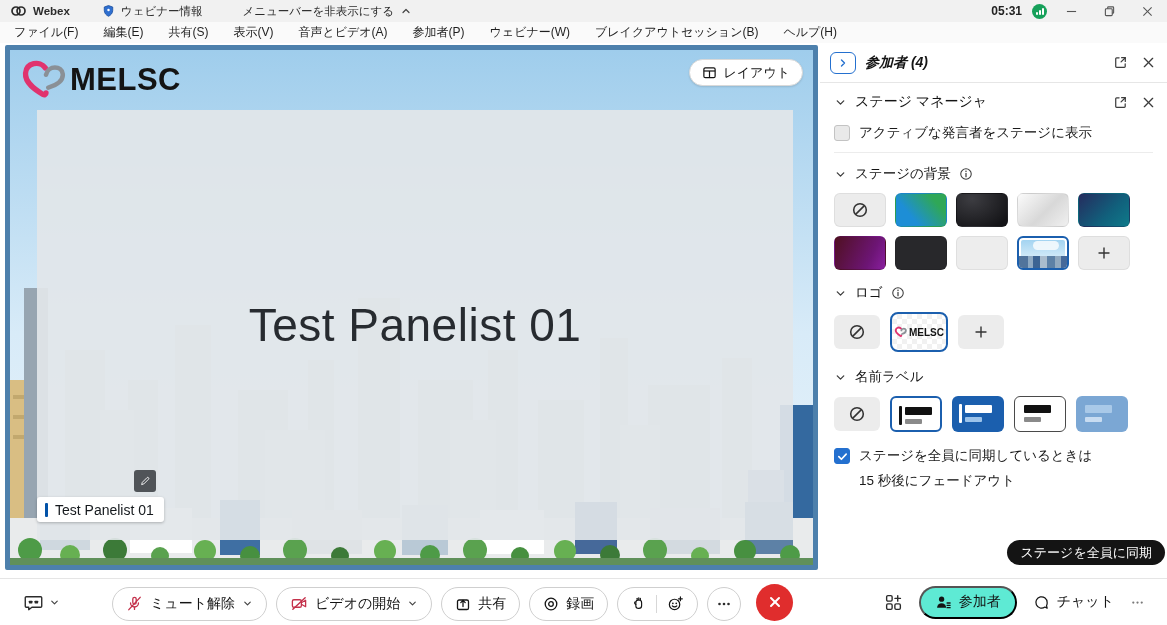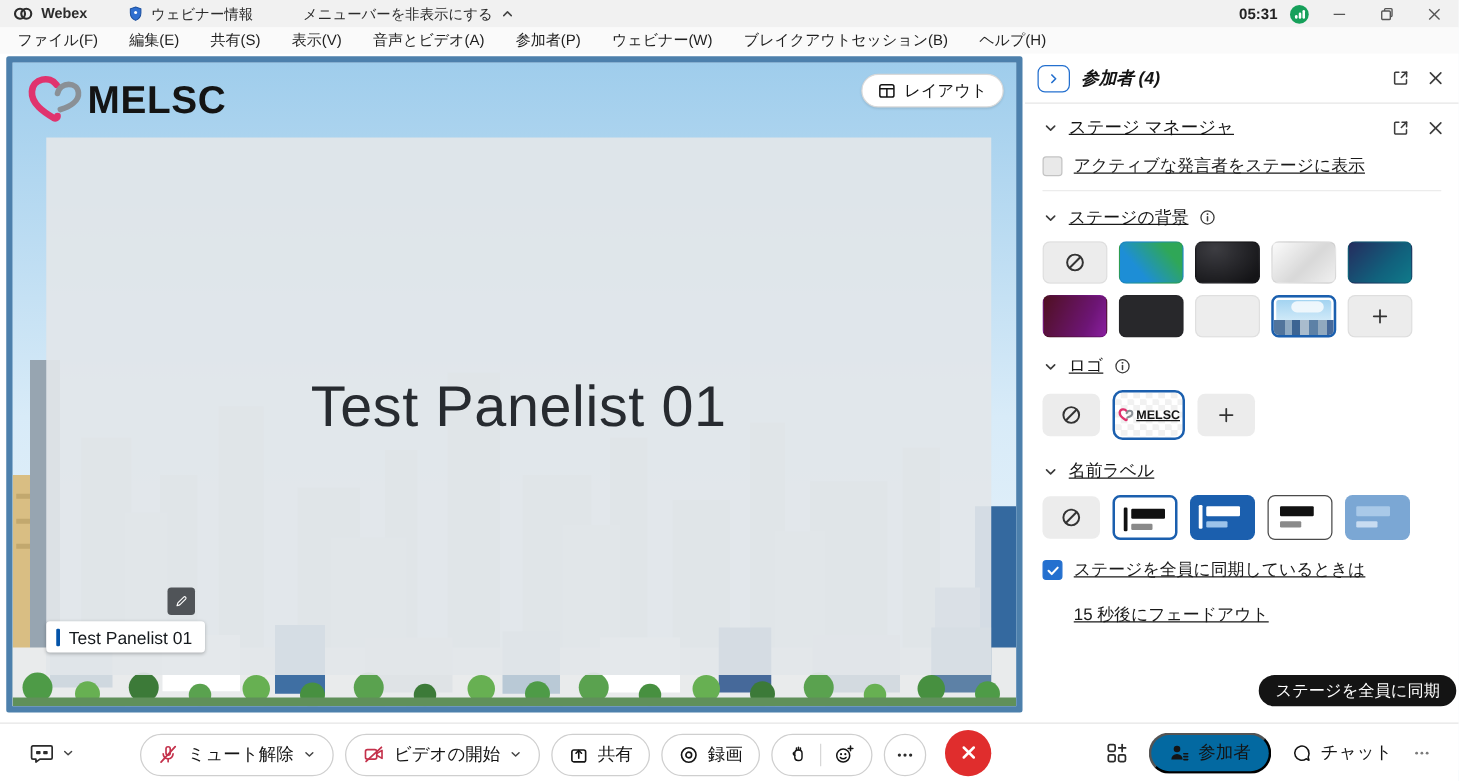--- a/index.html
+++ b/index.html
@@ -39,21 +39,21 @@
   .name-pill .txt { font-size:14px; color:#15191d; }
 
   
   .sidebar { position:absolute; left:820px; top:43px; width:347px; height:535px; background:#fff; }
   .p-header { height:40px; display:flex; align-items:center; gap:9px; padding:0 12px 0 10px; border-bottom:1px solid #e6e6e6; }
   .collapse-btn { width:26px; height:22px; border:1.5px solid #2470cf; border-radius:6px; background:#fff; display:flex; align-items:center; justify-content:center; color:#2470cf; cursor:pointer; }
   .p-title { font-size:14px; font-weight:700; color:#141414;font-style:italic; }
   .hdr-icons { margin-left:auto; display:flex; align-items:center; gap:14px; color:#3c3c3c; }
   .hdr-icons .ic { cursor:pointer; }
 
-  .sm-body { position:relative; padding:10px 12px 0 14px; height:495px;text-decoration:underline; }
+  .sm-body { position:relative; padding:10px 12px 0 14px; height:495px; }
   .sm-title-row { display:flex; align-items:center; gap:8px; color:#141414; }
   .sm-title { font-size:14px; }
   .sec-row { display:flex; gap:8px; color:#141414; }
   .sec-title { font-size:13.5px; }
   .chev { color:#3c3c3c; }
   .divider { height:1px; background:#ececec; margin:11px 2px 0 0; }
 
   .check-row { display:flex; align-items:flex-start; gap:9px; margin-top:13px; cursor:pointer; }
   .checkbox { width:16px; height:16px; border-radius:3px; flex:0 0 auto; margin-top:1px; }
   .checkbox.unchecked { background:#e9e9e9; border:1px solid #c3c3c3; }
@@ -93,35 +93,35 @@
   .nl4 .l1 { left:9px; top:9px; width:27px; height:8px; background:#a9c9e8; }
   .nl4 .l2 { left:9px; top:21px; width:17px; height:5px; background:#c8dcf1; }
 
   .color-row { display:flex; align-items:center; gap:10px; margin-top:14px; }
   .color-label { font-size:13.5px; color:#1a1a1a; }
   .color-chip { height:22px; background:#ececec; border-radius:4px; display:flex; align-items:center; gap:6px; padding:0 8px 0 5px; cursor:pointer; }
   .color-swatch { width:14px; height:14px; border-radius:3px; background:#0353a8; }
   .color-hex { font-size:11.5px; color:#3c3c3c; }
 
   .sync-check { margin-top:15px; }
-  .sync-line2 { font-size:13.5px; color:#1a1a1a; margin:19px 0 0 25px; }
+  .sync-line2 { font-size:13.5px; color:#1a1a1a; margin:8px 0 0 25px; }
   .sync-btn { position:absolute; right:2px; bottom:13px; height:25px; background:#141414; color:#fff; border:none; border-radius:13px; padding:0 13px; font-size:13px; font-family:inherit; cursor:pointer; }
 
   
   .footer { position:absolute; left:0; top:578px; width:1167px; height:47px; background:#fff; border-top:1px solid #e5e5e5; display:flex; align-items:center; padding:0 16px; }
   .cc-group { display:flex; align-items:center; gap:6px; color:#2b2b2b; cursor:pointer; margin-left:8px; }
   .pillbar { display:flex; align-items:flex-end; gap:9px; margin-left:52px; }
   .pill { height:34px; background:#fff; border:1px solid #cfcfcf; border-radius:17px; display:flex; align-items:center; gap:7px; padding:0 13px; font-size:14px; color:#141414; cursor:pointer; }
   .pill .red { color:#c4314b; }
   .pill-sep { width:1px; height:18px; background:#d7d7d7; margin:0 3px; }
   .round-btn { width:34px; height:34px; border-radius:50%; background:#fff; border:1px solid #cfcfcf; display:flex; align-items:center; justify-content:center; color:#2b2b2b; cursor:pointer; }
   .leave-btn { width:37px; height:37px; border-radius:50%; background:#e02d2d; border:none; display:flex; align-items:center; justify-content:center; margin-left:6px; cursor:pointer; }
   .foot-right { margin-left:auto; display:flex; align-items:center; gap:16px; }
   .apps-btn { color:#2b2b2b; cursor:pointer; }
-  .participants-btn { height:33px; background:#0369a1; border-radius:17px; display:flex; align-items:center; gap:7px; padding:0 14px; font-size:14px; color:#141414; cursor:pointer; }
+  .participants-btn { height:33px; background:#5eead4; border-radius:17px; display:flex; align-items:center; gap:7px; padding:0 14px; font-size:14px; color:#141414; cursor:pointer; }
   .chat-btn { display:flex; align-items:center; gap:7px; font-size:14px; color:#141414; cursor:pointer; }
   .foot-more { color:#7a7a7a; cursor:pointer; margin-right:6px; }
 </style>
 </head>
 <body>
 
 <div class="app">
 
   <div class="titlebar">
     <div class="tb-group">

